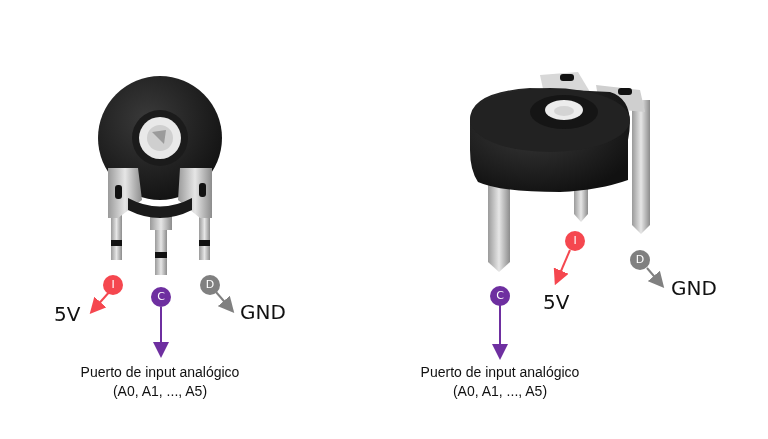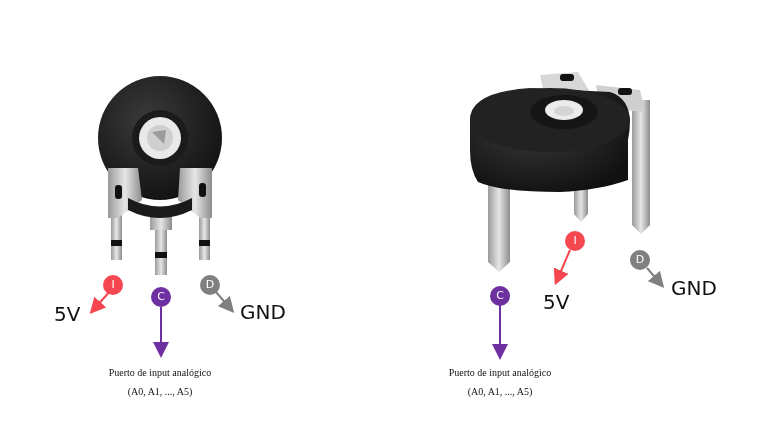--- a/index.html
+++ b/index.html
@@ -1,19 +1,19 @@
 <!DOCTYPE html>
 <html><head>
 <meta charset="utf-8">
 <style>
   html, body { margin:0; padding:0; background:#ffffff; }
   body { width:768px; height:439px; position:relative; overflow:hidden; font-family:"DejaVu Sans", sans-serif; }
   .badge { position:absolute; width:20px; height:20px; border-radius:50%; color:#fff; font-size:11px; line-height:20px; text-align:center; font-family:"DejaVu Sans", sans-serif; }
   .label { position:absolute; font-size:20px; color:#111; font-family:"DejaVu Sans", sans-serif; }
-  .caption { position:absolute; font-family:Liberation Serif, serif; font-size:10px; color:#111; text-align:center; line-height:19px; white-space:pre; }
+  .caption { position:absolute; font-family:Liberation Sans, sans-serif; font-size:14px; color:#111; text-align:center; line-height:19px; white-space:pre; }
   svg { position:absolute; left:0; top:0; }
 </style>
 </head>
 <body>
 
 <svg width="768" height="439" viewBox="0 0 768 439">
   <defs>
     <marker id="ar-red" markerWidth="8" markerHeight="8" refX="4" refY="4" orient="auto">
         <path d="M0,0 L8,4 L0,8 z" fill="#f5474f"></path>
       </marker>

